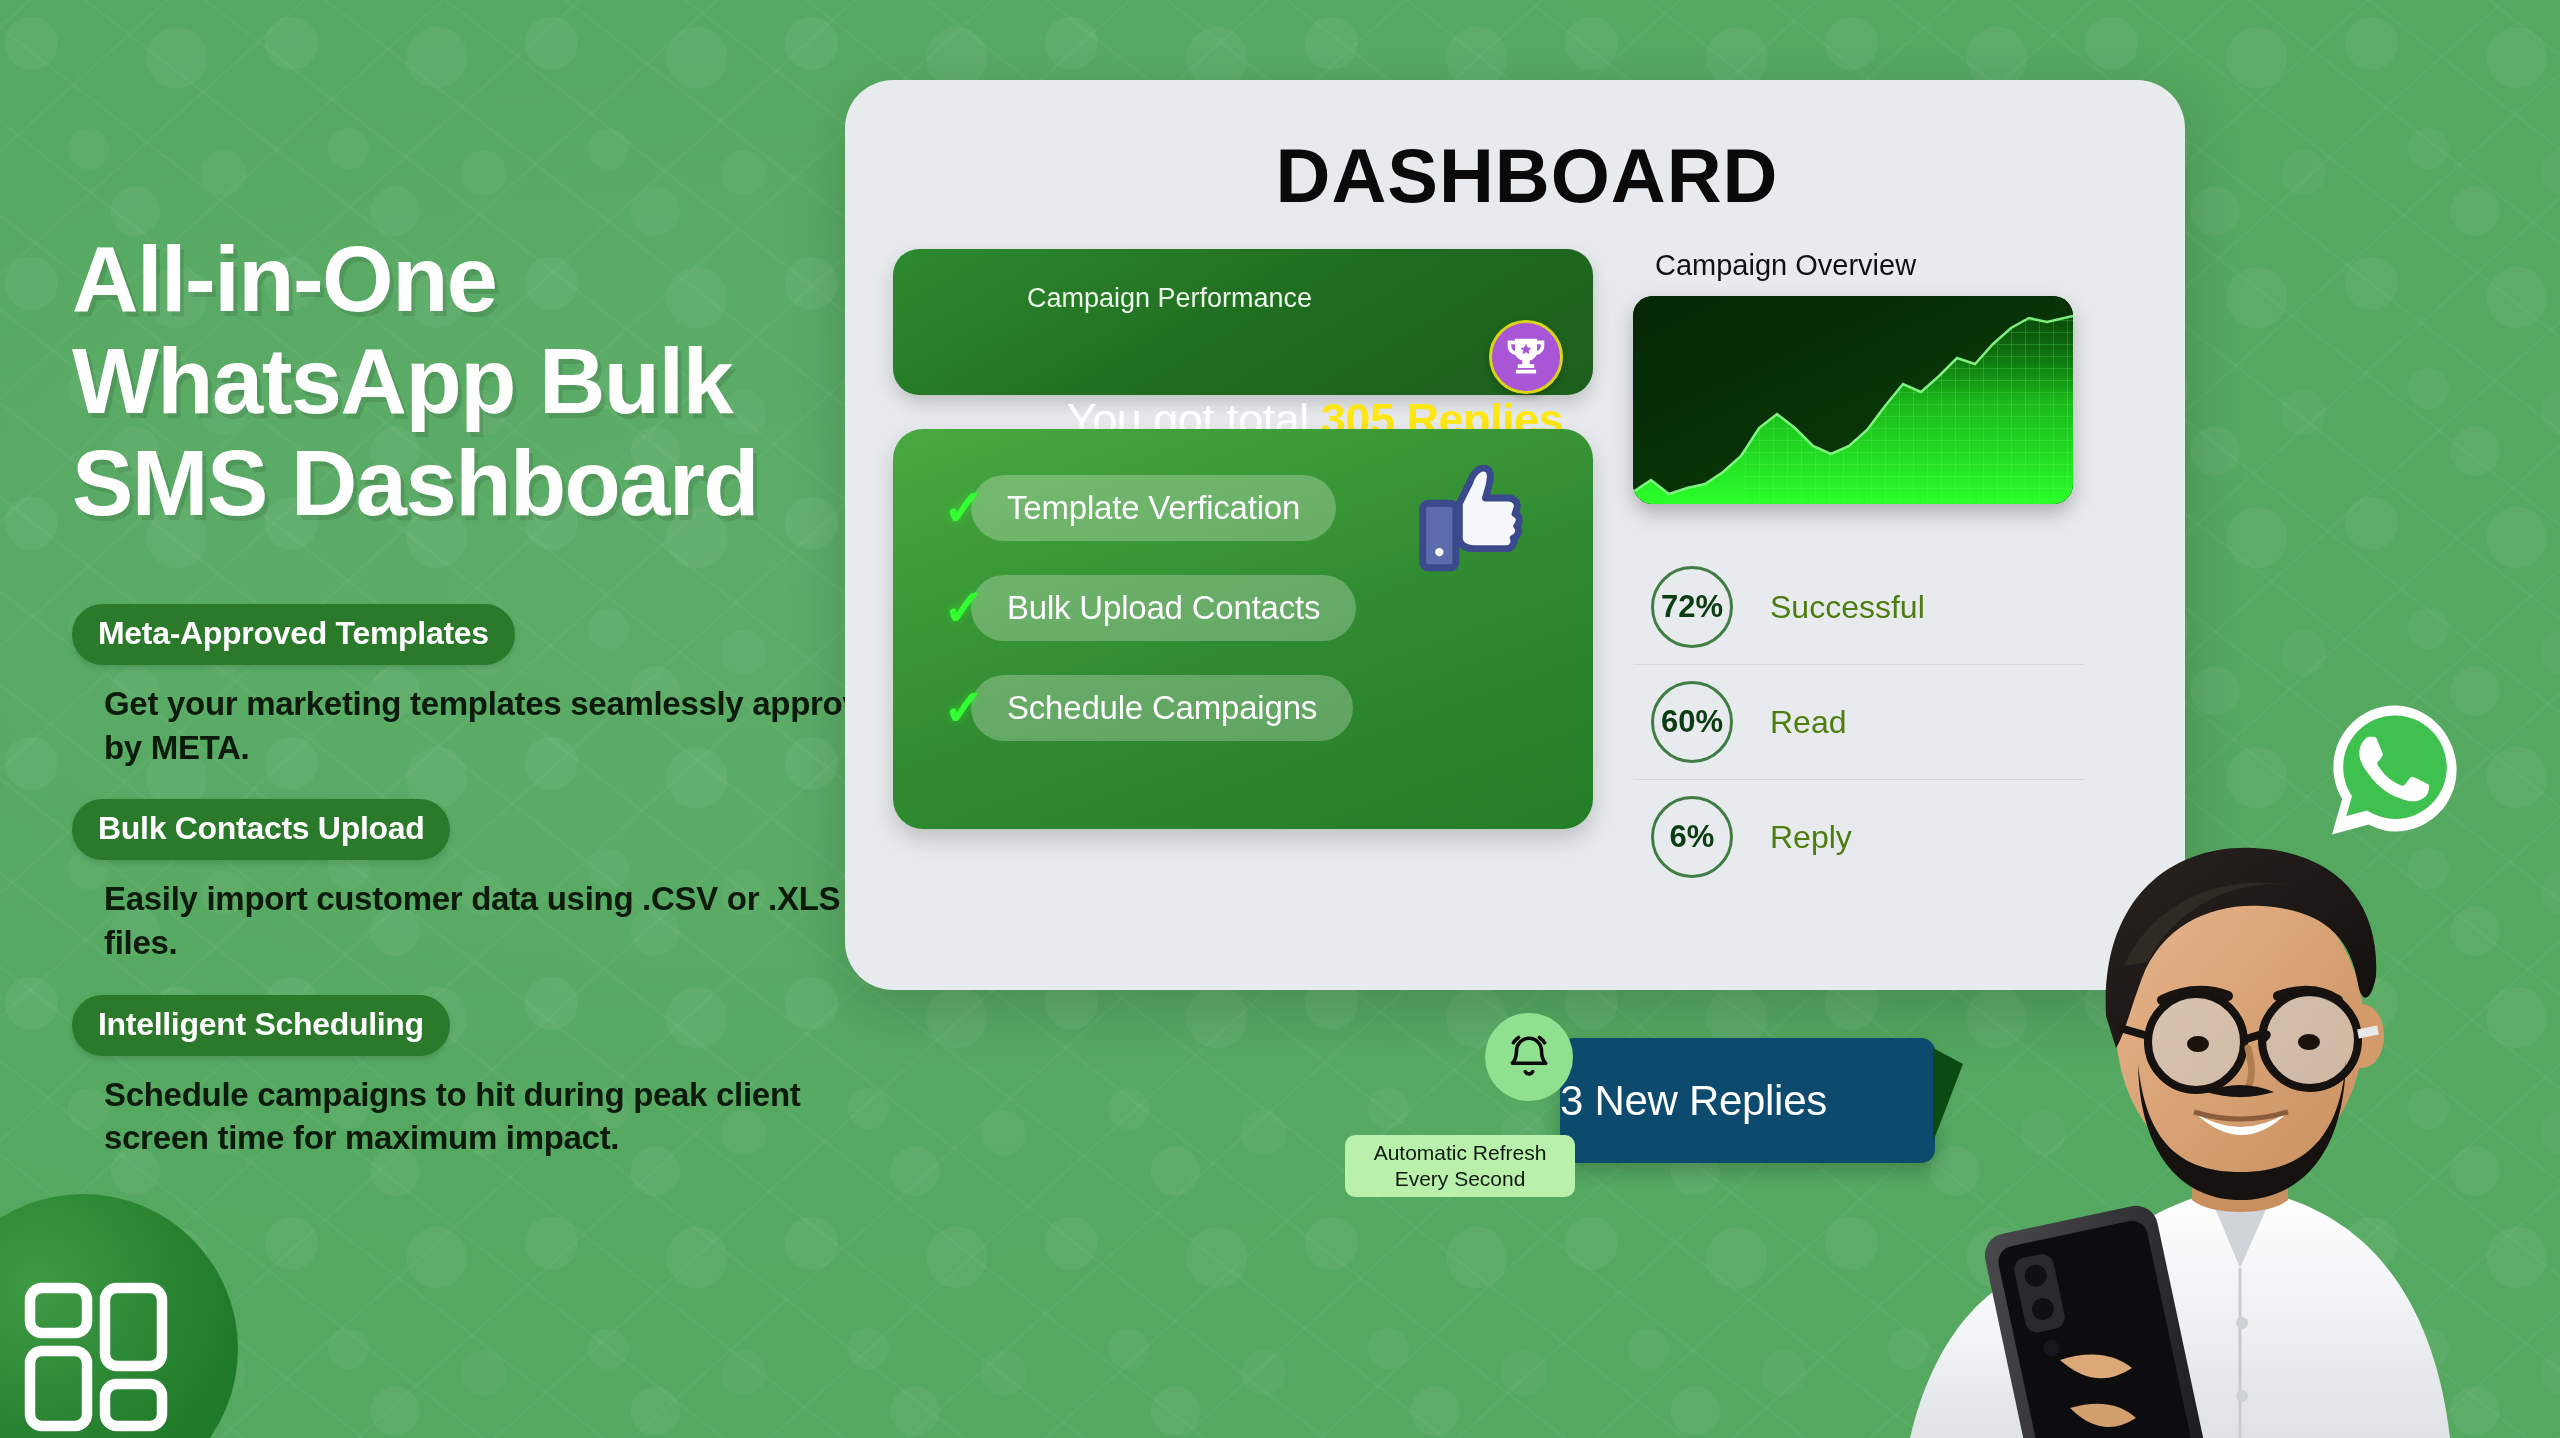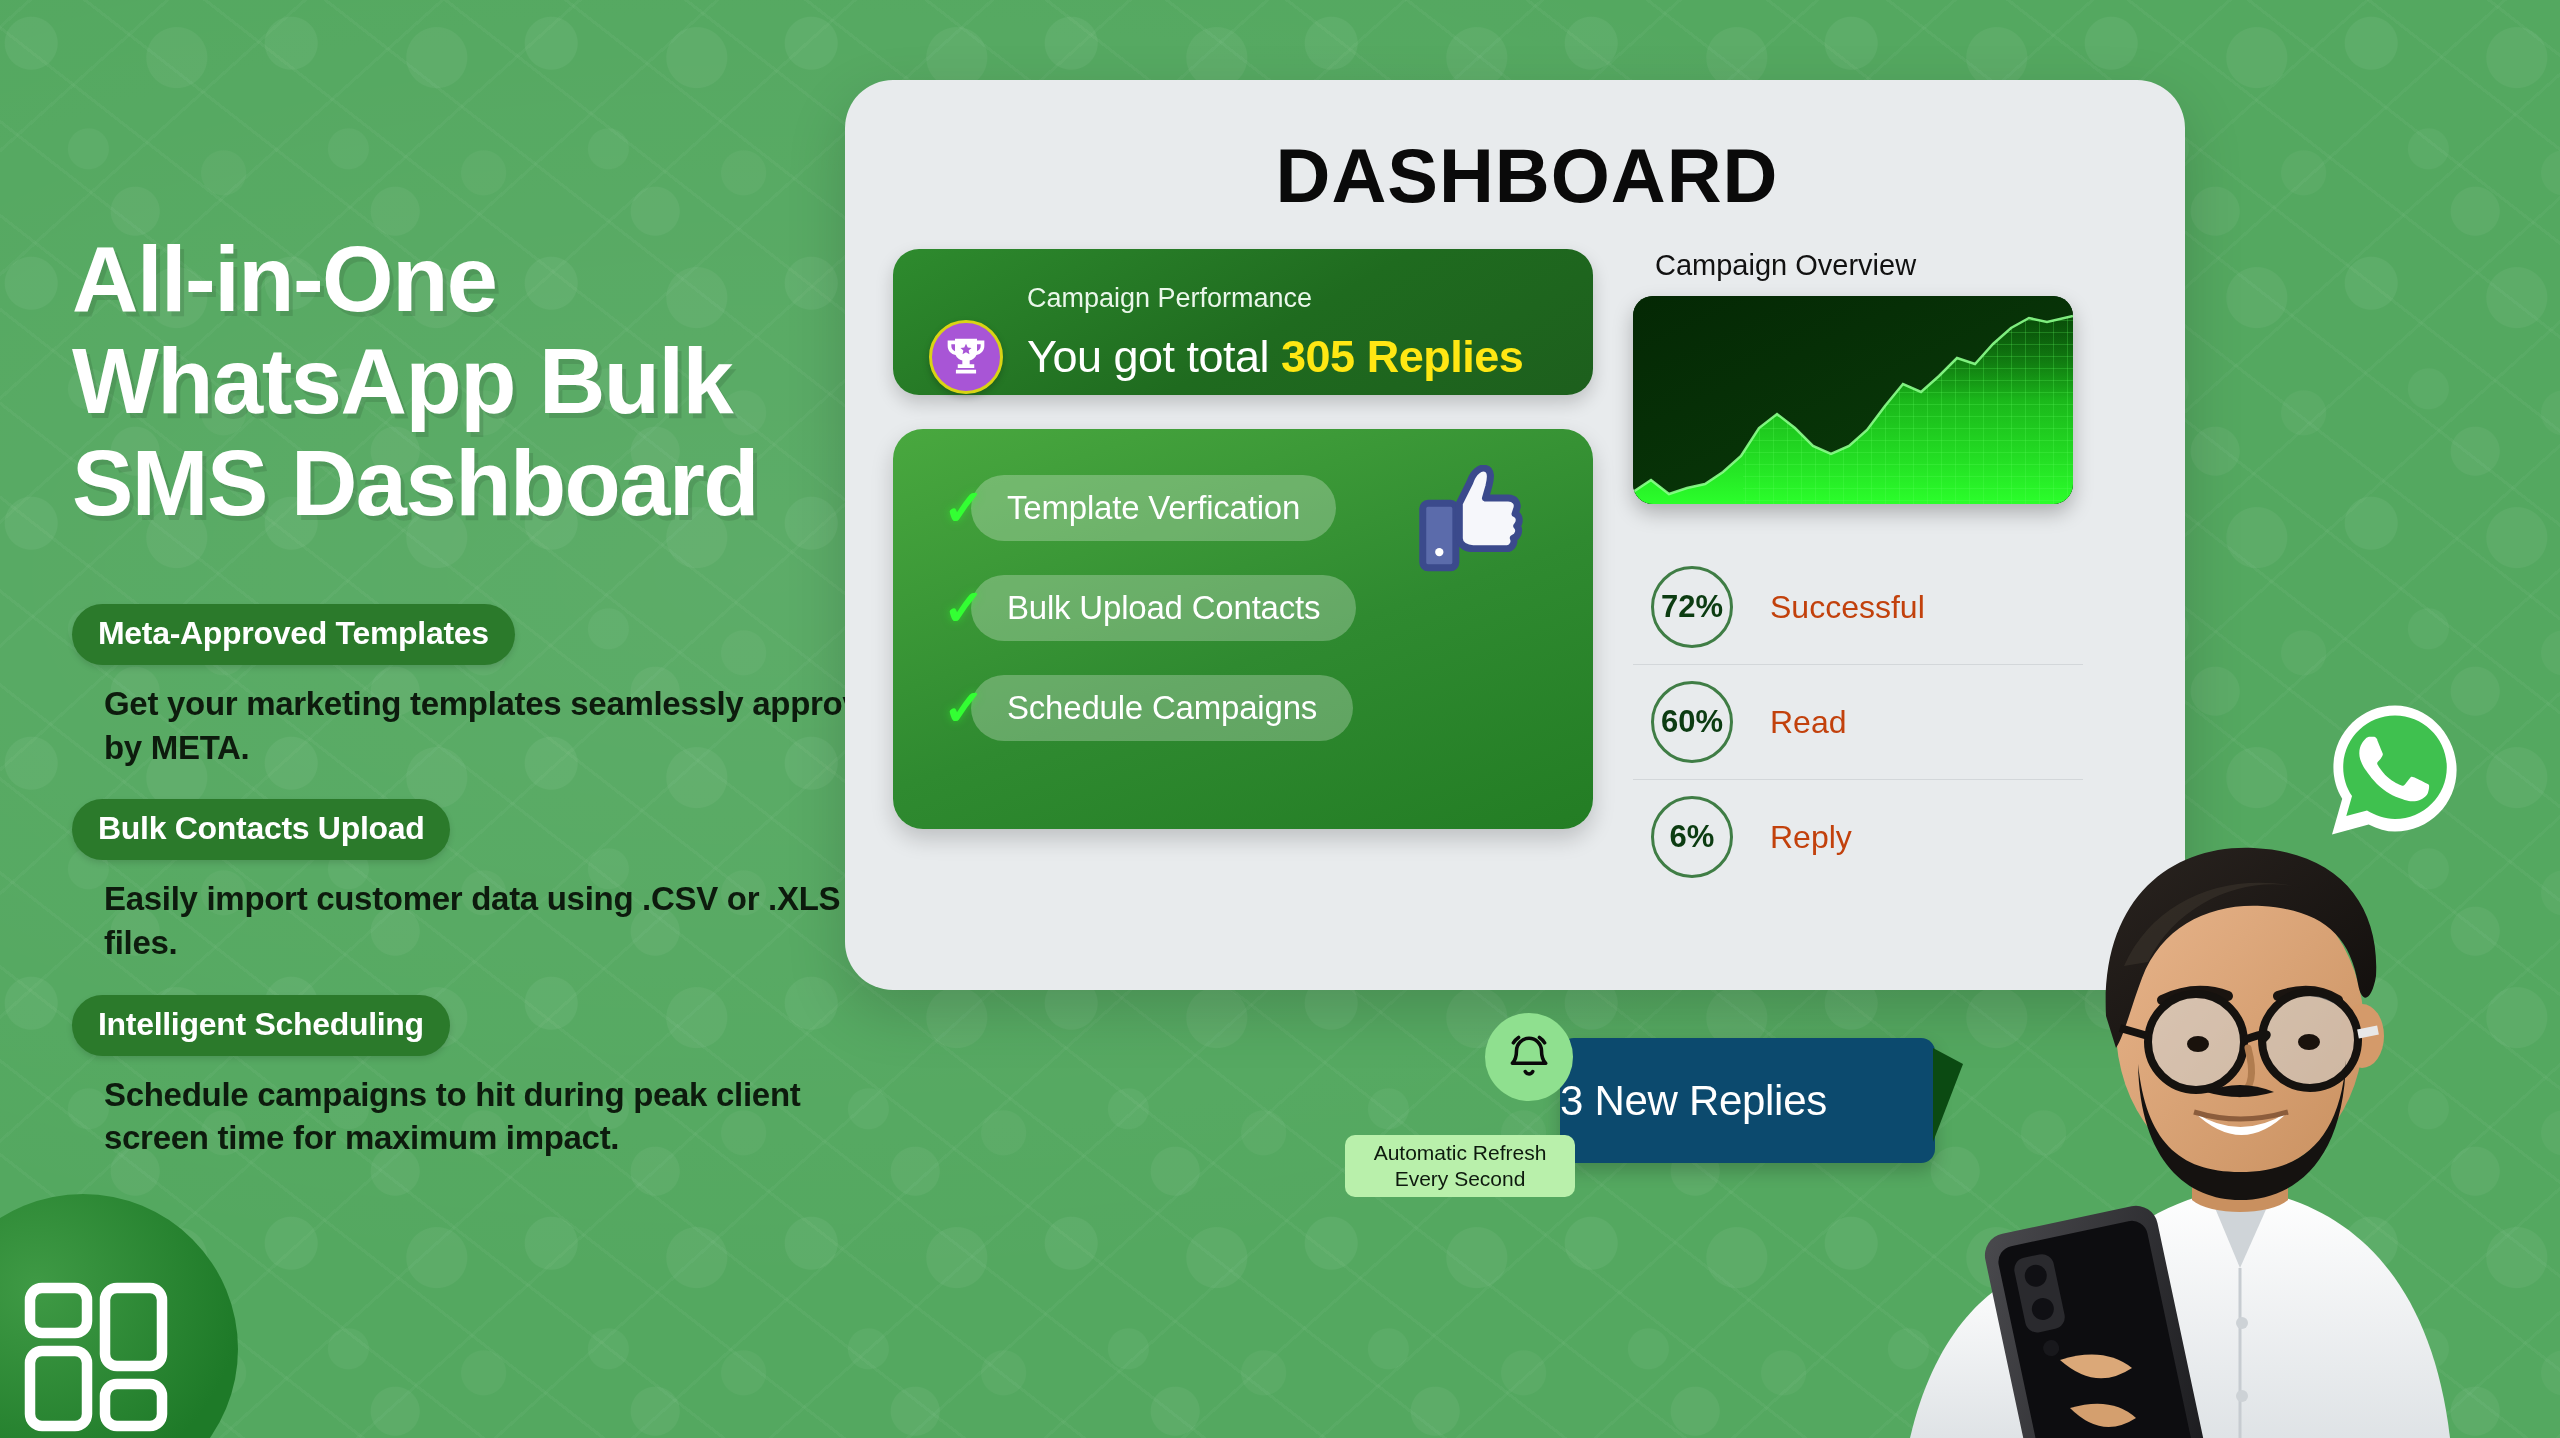--- a/index.html
+++ b/index.html
@@ -88,21 +88,21 @@
   
   #perf-banner{
     position:relative;
     background:linear-gradient(150deg,#2e8b2e 0%,#1f6b1f 55%,#1d5f1d 100%);
     border-radius:26px;
     height:146px;
     box-shadow:0 8px 18px rgba(0,0,0,.18);
     padding:34px 30px 0 36px;
   }
   #perf-label{ font-size:27px; color:#eaf7ea; font-weight:400; margin-left:98px; }
-  #perf-row{ display:flex; align-items:center; margin-top:6px; }
+  #perf-row{ display:flex; align-items:flex-end; margin-top:6px;flex-direction:column; }
   #trophy-badge{
     width:74px; height:74px; border-radius:50%;
     background:#a855d6; border:3px solid #d9d414;
     display:flex; align-items:center; justify-content:center;
     flex:0 0 auto;
     box-shadow:0 3px 7px rgba(0,0,0,.22);
   }
   #perf-text{
     margin-left:24px; font-size:45px; color:#ffffff; font-weight:400;
     letter-spacing:-.5px; white-space:nowrap;
@@ -152,21 +152,21 @@
     border-bottom:1px solid #d3d7da;
   }
   .stat-row:last-child{ border-bottom:none; }
   .stat-circle{
     width:82px; height:82px; border-radius:50%;
     border:3px solid #3f7d45;
     display:flex; align-items:center; justify-content:center;
     flex:0 0 auto;
   }
   .stat-value{ font-size:31px; font-weight:700; color:#0c3c12; }
-  .stat-label{ font-size:32px; color:#c2410c; }
+  .stat-label{ font-size:32px; color:#4d7c0f; }
 
   
   #notif-banner{
     position:absolute; left:1560px; top:1038px;
     width:375px; height:125px;
     background:#0c4a6e;
     border-radius:14px 14px 14px 14px;
     display:flex; align-items:center; justify-content:flex-start;
     box-shadow:0 8px 18px rgba(0,0,0,.2);
   }

